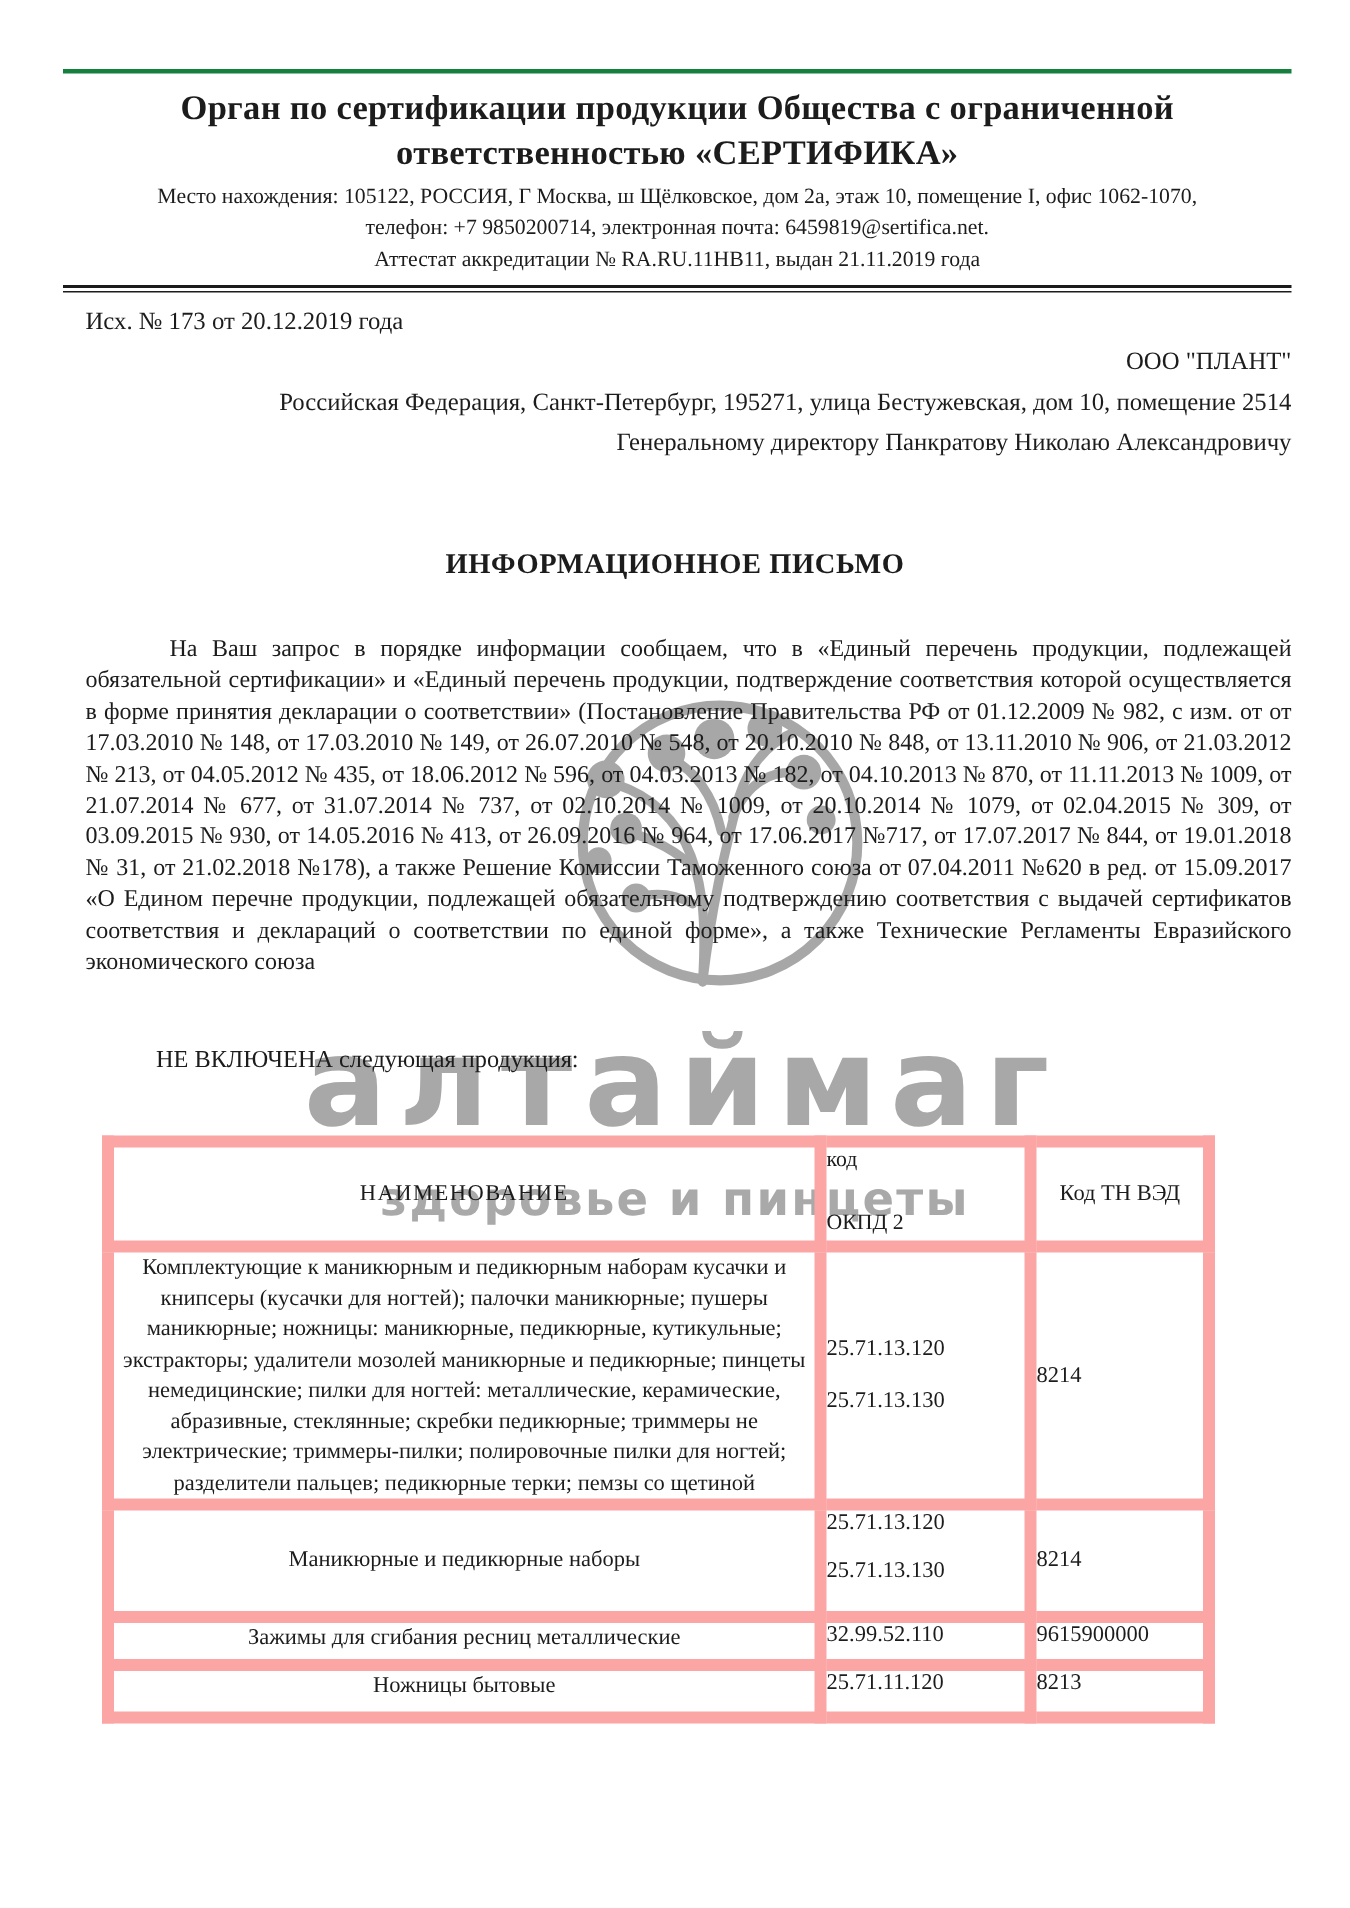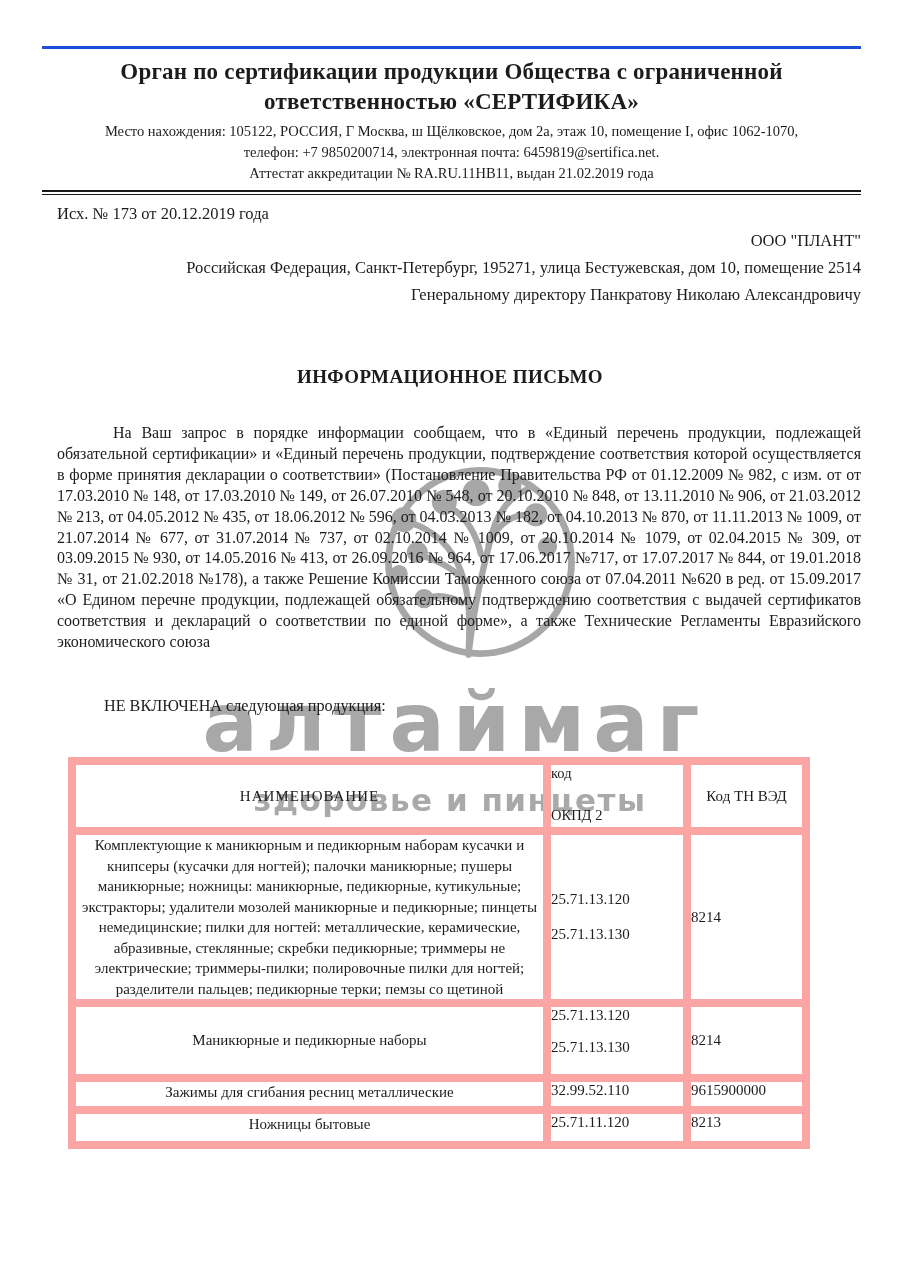--- a/index.html
+++ b/index.html
@@ -5,21 +5,21 @@
   * { margin:0; padding:0; box-sizing:border-box; }
   html,body { background:#ffffff; }
   .page {
     position:relative; width:900px; height:1272px; margin:0 auto;
     background:#ffffff; color:#1c1c1c; overflow:hidden;
     font-family:"Liberation Serif", serif;
   }
   
   .letterhead {
     position:absolute; top:46px; left:42px; right:39px;
-    border-top:3px solid #1d4ed8; text-align:center; z-index:2;
+    border-top:3px solid #15803d; text-align:center; z-index:2;
   }
   .org-title {
     font-size:23px; font-weight:bold; line-height:30px;
     margin:8px 30px 2px 30px; letter-spacing:0.2px;
   }
   .org-address { font-size:14.5px; line-height:21px; margin-top:4px; }
   .rule-double { height:5px; margin-top:6px; border-top:2px solid #1b1b1b; border-bottom:1px solid #1b1b1b; }
   
   .ref-line { position:absolute; top:204px; left:57px; font-size:16.5px; z-index:2; }
   .addressee { position:absolute; top:227px; right:39px; left:57px; text-align:right; font-size:16.5px; line-height:27px; z-index:2; }
@@ -102,21 +102,21 @@
     </g>
   </svg>
   <div class="wm-brand">алтаймаг</div>
   <div class="wm-tagline">здоровье и пинцеты</div>
 
   <div class="letterhead">
     <div class="org-title">Орган по сертификации продукции Общества с ограниченной ответственностью «СЕРТИФИКА»</div>
     <div class="org-address">
       <div>Место нахождения: 105122, РОССИЯ, Г Москва, ш Щёлковское, дом 2а, этаж 10, помещение I, офис 1062-1070,</div>
       <div>телефон: +7 9850200714, электронная почта: 6459819@sertifica.net.</div>
-      <div>Аттестат аккредитации № RA.RU.11НВ11, выдан 21.02.2019 года</div>
+      <div>Аттестат аккредитации № RA.RU.11НВ11, выдан 21.11.2019 года</div>
     </div>
     <div class="rule-double"></div>
   </div>
 
   <div class="ref-line">Исх. № 173 от 20.12.2019 года</div>
 
   <div class="addressee">
     <div>ООО "ПЛАНТ"</div>
     <div>Российская Федерация, Санкт-Петербург, 195271, улица Бестужевская, дом 10, помещение 2514</div>
     <div>Генеральному директору Панкратову Николаю Александровичу</div>

